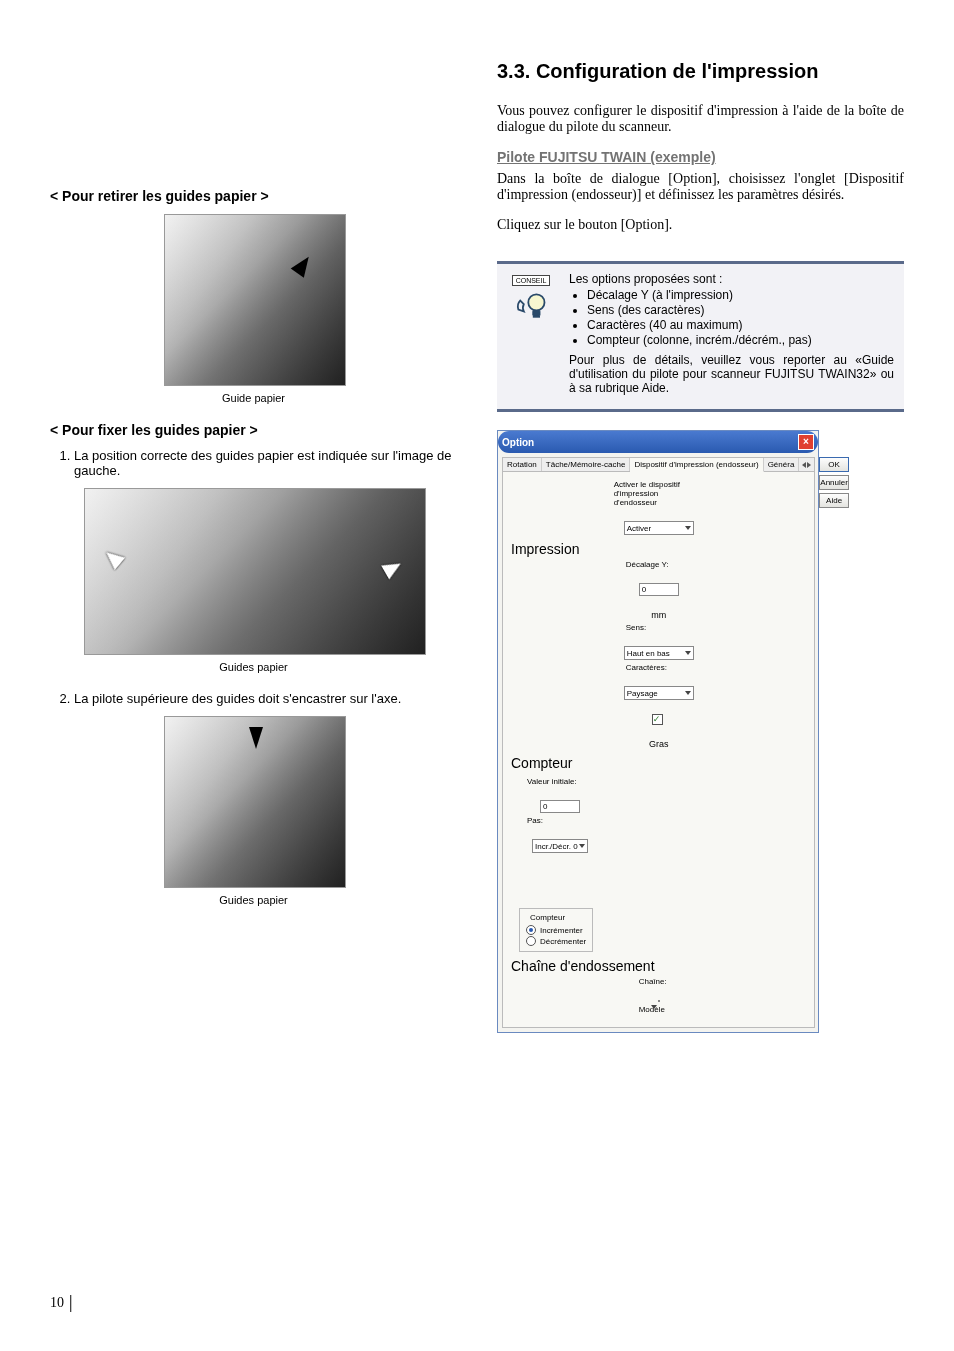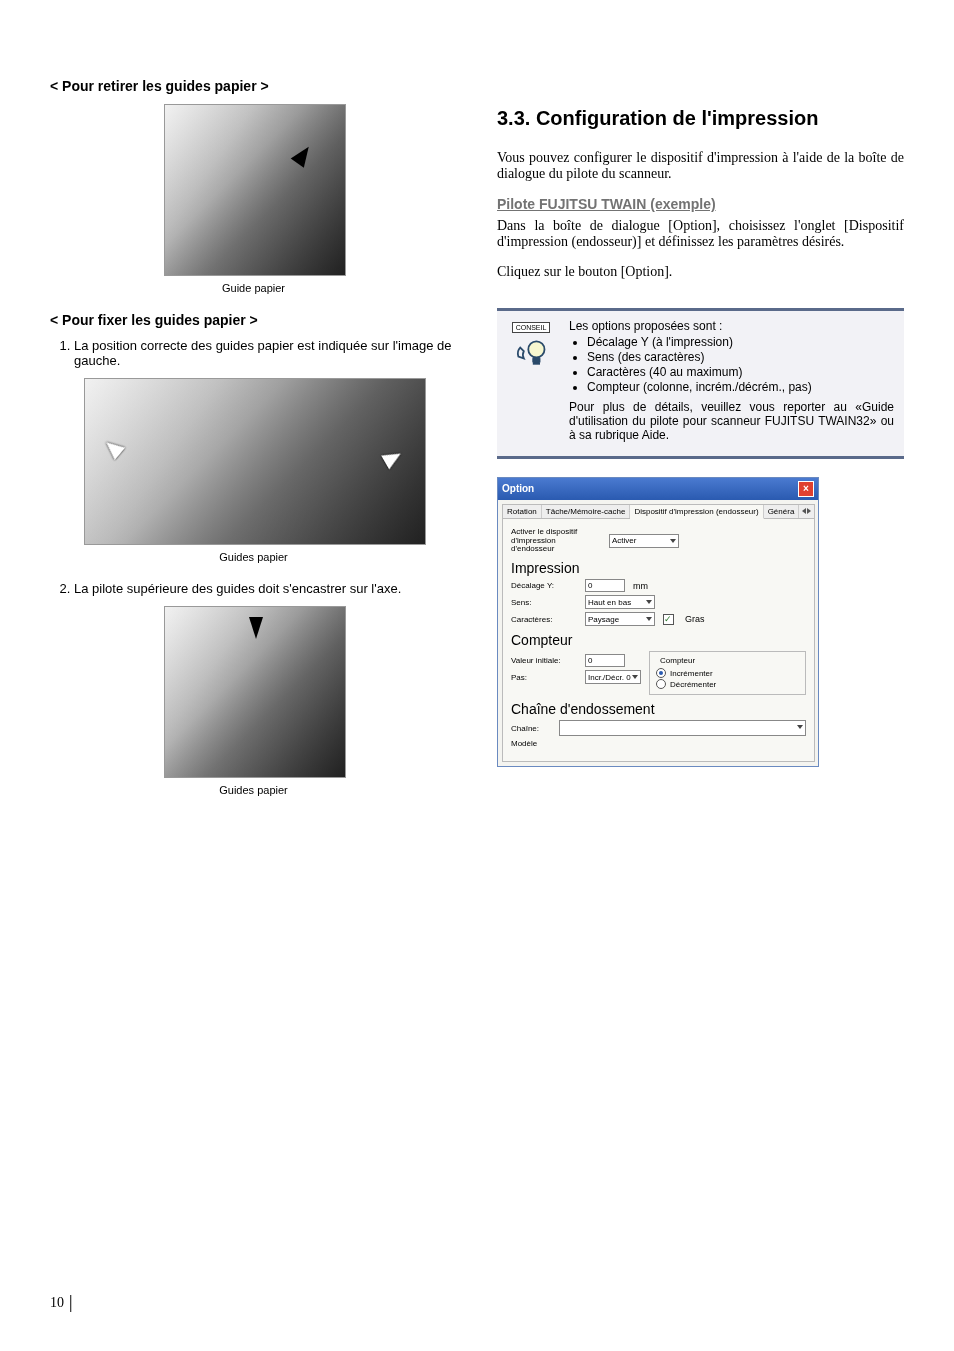--- a/index.html
+++ b/index.html
@@ -132,20 +132,21 @@
   }
   .dlg-titlebar {
     background: linear-gradient(#4a7ad0, #2a5ab0);
     color: #fff;
     padding: 3px 4px;
     display: flex;
     justify-content: space-between;
     align-items: center;
     font-weight: bold;
     font-size: 10px;
+    border-radius: 11px;
   }
   .dlg-close {
     width: 14px;
     height: 14px;
     background: #e04030;
     color: #fff;
     text-align: center;
     line-height: 14px;
     font-size: 10px;
     border: 1px solid #fff;
@@ -190,22 +191,23 @@
     border-bottom: 3px solid transparent;
   }
   .tri-l { border-right: 4px solid #555; }
   .tri-r { border-left: 4px solid #555; }
   .dlg-content {
     padding: 6px 8px 10px 8px;
   }
   .dlg-row {
     display: flex;
     align-items: center;
-    gap: 8px;
-    margin: 3px 0;
+    gap: 14px;
+    margin: 3px 8px;
+    flex-direction: column;
   }
   .dlg-label {
     width: 66px;
     font-size: 8px;
   }
   .dlg-input {
     border: 1px solid #888;
     background: #fff;
     height: 13px;
     font-size: 8px;
@@ -506,20 +508,25 @@
                 <div class="dlg-label" style="width:40px;">Chaîne:</div>
                 <div class="dlg-wide"></div>
               </div>
 
               <div class="dlg-row">
                 <div class="dlg-label" style="width:40px;">Modèle</div>
               </div>
 
             </div>
           </div>
+          <div class="dlg-side">
+            <div class="dlg-btn primary">OK</div>
+            <div class="dlg-btn">Annuler</div>
+            <div class="dlg-btn">Aide</div>
+          </div>
         </div>
       </div>
 
     </div>
   </div>
 
   <div class="page-number">
     <span>10</span><span class="bar">│</span>
   </div>
 </div>

